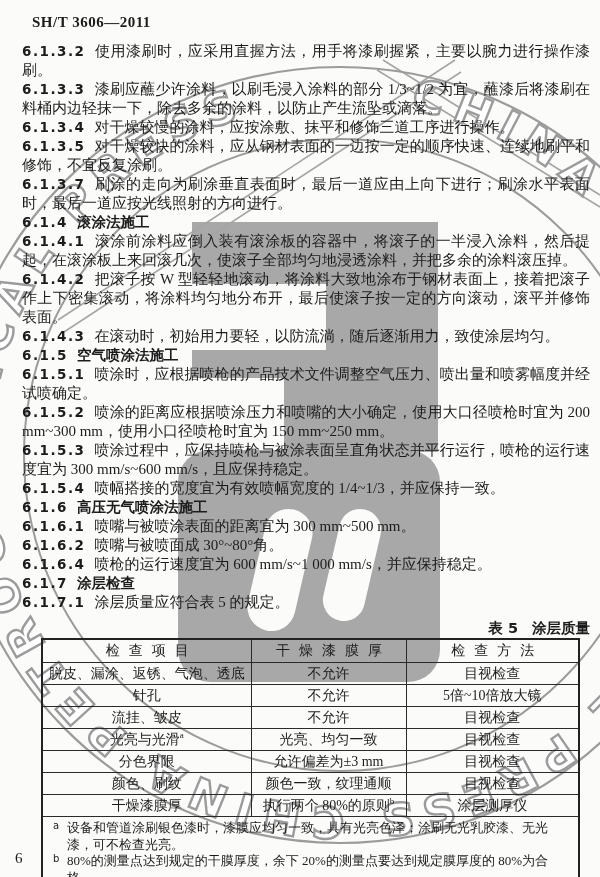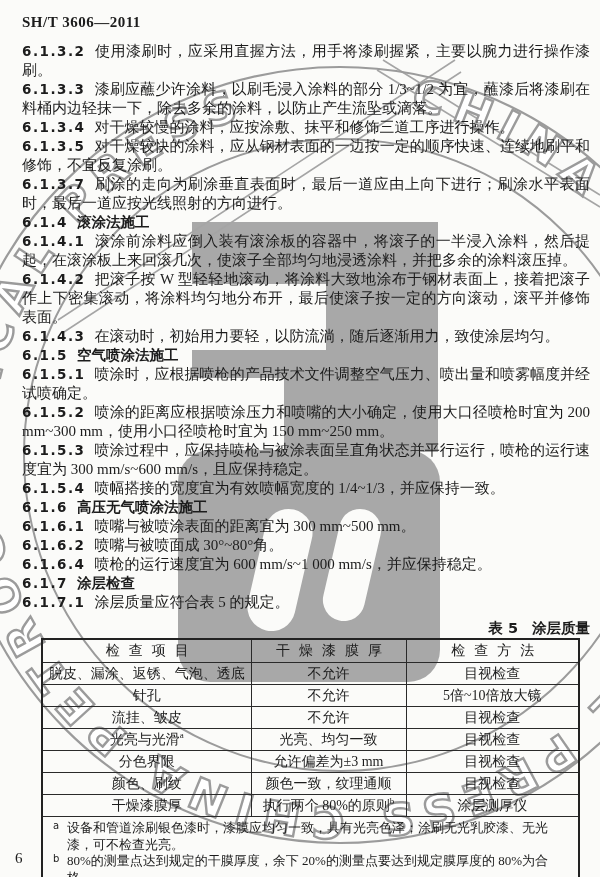--- a/index.html
+++ b/index.html
@@ -7,21 +7,21 @@
     width:600px;height:877px;position:relative;overflow:hidden;
     background:#fbfbf9;
     font-family:"Liberation Serif","DejaVu Serif",serif;
     color:#1c1c1c;
   }
   
   #stamp{position:absolute;left:0;top:0;z-index:0;}
   
   #content{position:relative;z-index:1;}
   .doc-header{
-    position:absolute;left:22px;top:14px;
+    position:absolute;left:32px;top:14px;
     font-weight:bold;font-size:15px;letter-spacing:.5px;
     font-family:"Liberation Serif","DejaVu Serif",serif;
   }
   #bodytext{
     position:absolute;left:22px;top:42px;width:568px;
     font-size:15px;line-height:19px;text-align:justify;
   }
   .clause{margin:0;}
   .cnum{
     font-family:"DejaVu Sans","Liberation Sans",sans-serif;

